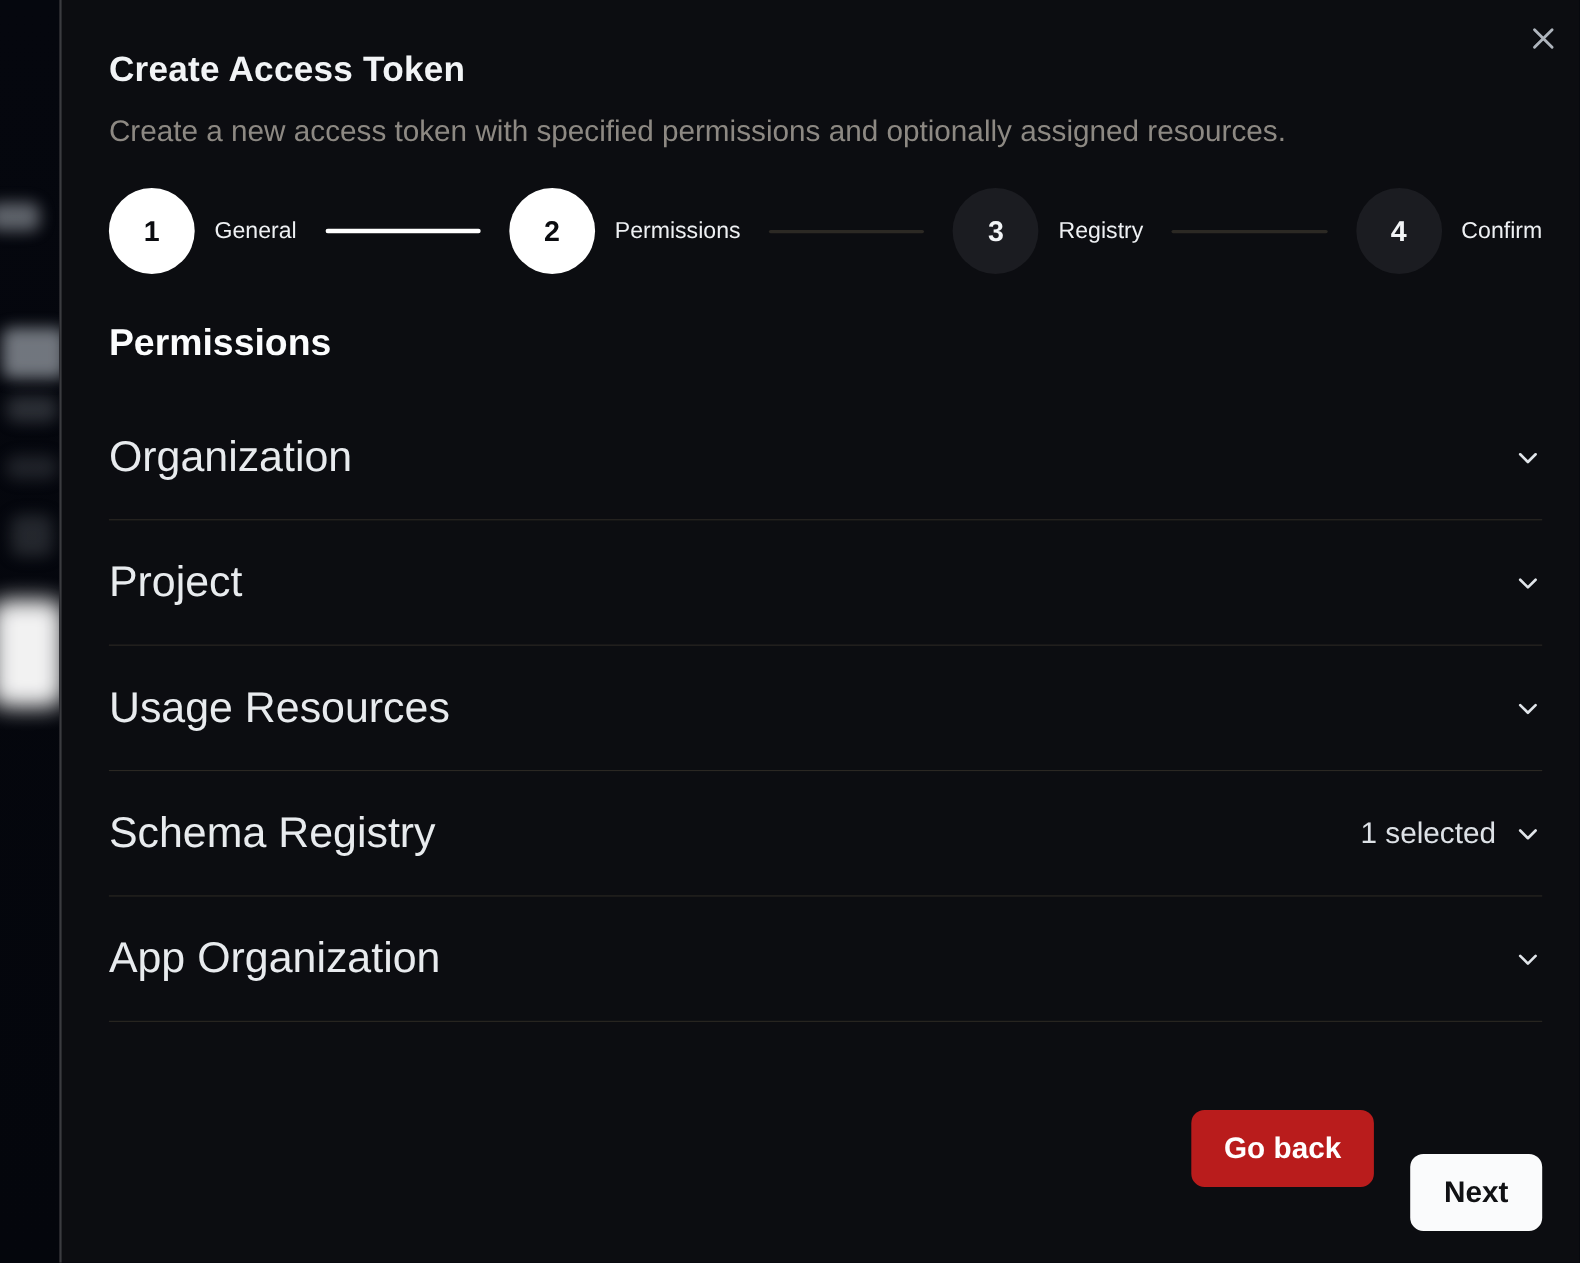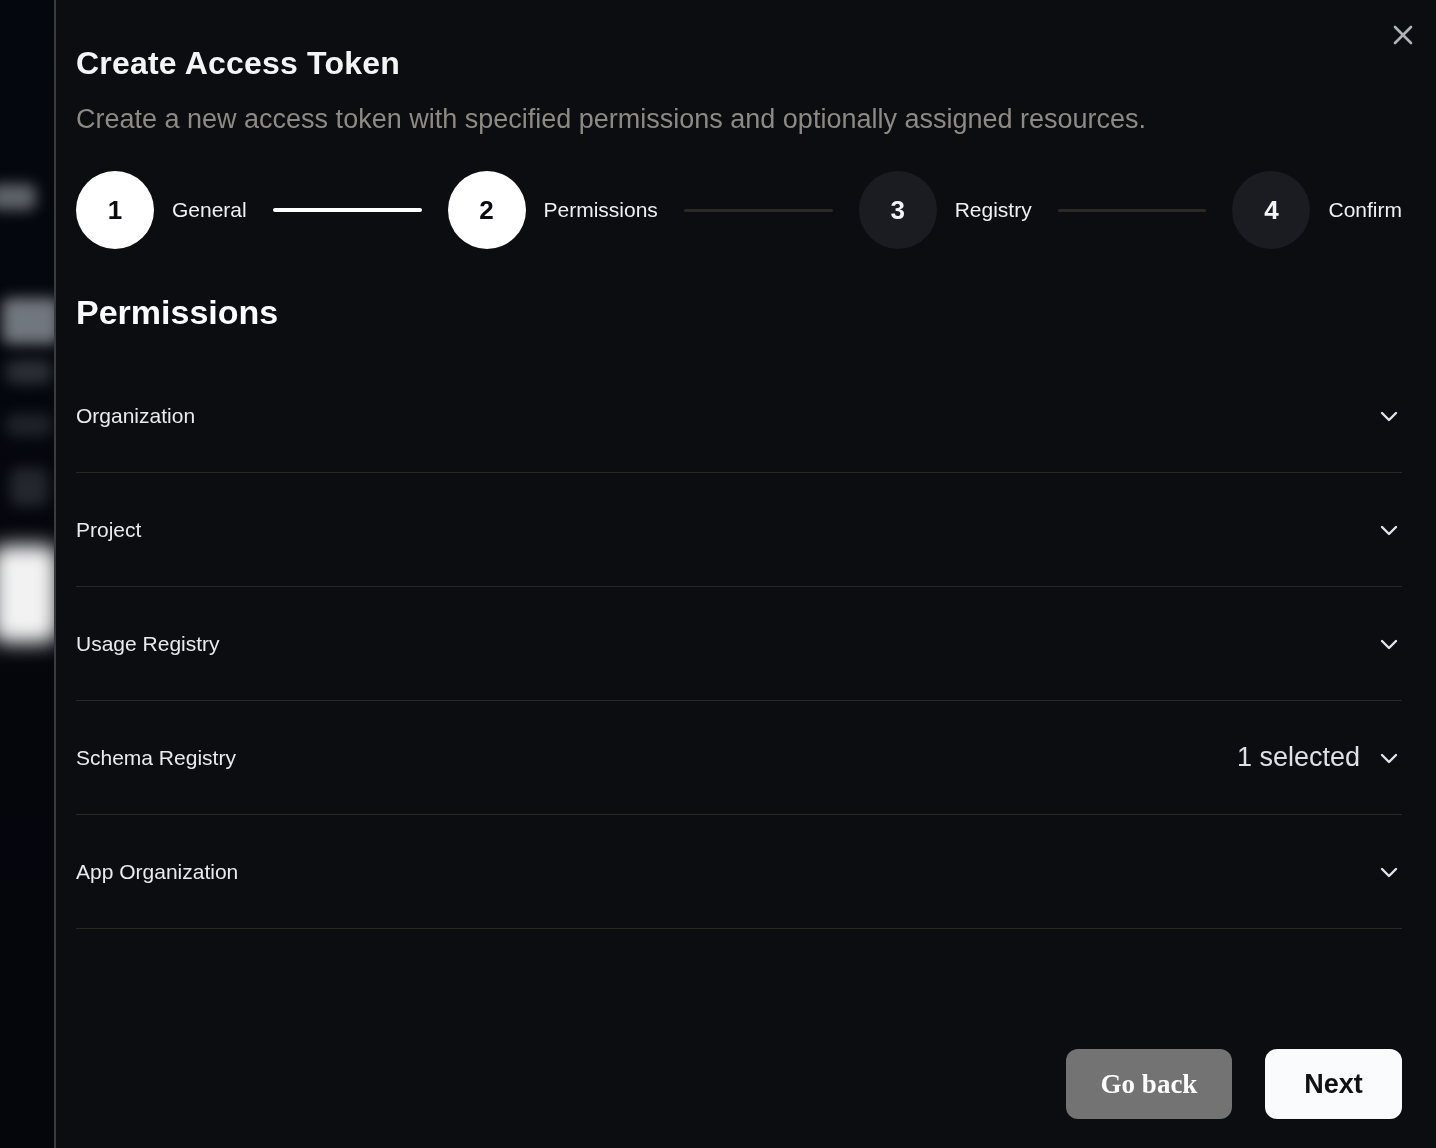--- a/index.html
+++ b/index.html
@@ -24,21 +24,21 @@
   .blob-3 { left: 6px;  top: 360px; width: 46px; height: 24px; background: #5a5f66; opacity: .45; }
   .blob-4 { left: 6px;  top: 414px; width: 46px; height: 22px; background: #4a4e55; opacity: .4; }
   .blob-5 { left: 10px; top: 468px; width: 38px; height: 38px; background: #3e4248; opacity: .55; }
   .blob-6 { left: -8px; top: 545px; width: 66px; height: 98px; background: #ffffff; opacity: .95; filter: blur(10px); border-radius: 14px; }
 
   
   .modal {
     position: absolute; left: 54px; top: 0; right: 0; bottom: 0;
     background: #0c0d11;
     border-left: 2px solid #3a3b3f;
-    padding: 0 34px 0 20px;
+    padding: 0 34px 0 43px;
   }
   .close-btn {
     position: absolute; top: 18px; right: 16px;
     width: 34px; height: 34px;
     background: transparent; border: none; padding: 0;
     display: flex; align-items: center; justify-content: center;
     cursor: pointer;
   }
 
   .modal-title {
@@ -77,39 +77,39 @@
     font-size: 34px; line-height: 38px; font-weight: 700;
     color: #fbfcfd;
   }
   .perm-list { margin-top: 20px; }
   .perm-row {
     height: 114px;
     display: flex; align-items: center; justify-content: space-between;
     border-bottom: 1px solid #2b2823;
     cursor: pointer;
   }
-  .perm-label { font-size: 21px; font-weight: 500; color: #e8ebee; }
+  .perm-label { font-size: 39px; font-weight: 500; color: #e8ebee; }
   .perm-right { display: flex; align-items: center; gap: 16px; }
   .perm-badge { font-size: 27px; font-weight: 400; color: #dde1e6; }
   .perm-badge:empty { display: none; }
 
   
   .footer {
     position: absolute; bottom: 29px; right: 34px;
     display: flex; gap: 33px;
   }
   .btn {
     border: none; border-radius: 12px;
     font-family: "Liberation Sans", sans-serif;
     font-size: 27px; font-weight: 700;
     height: 70px; cursor: pointer;
     display: flex; align-items: center; justify-content: center;
   }
-  .btn-secondary { width: 166px; background: #737373; color: #ffffff; font-family: Liberation Serif, serif; }
-  .btn-primary   { width: 137px; background: #fafbfc; color: #101114; }
+  .btn-secondary { width: 166px; background: #b91c1c; color: #ffffff; }
+  .btn-primary   { width: 120px; background: #fafbfc; color: #101114; margin-top: 40px; }
 </style>
 </head>
 <body>
 
 <div class="backdrop">
   <div class="blob blob-1"></div>
   <div class="blob blob-2"></div>
   <div class="blob blob-3"></div>
   <div class="blob blob-4"></div>
   <div class="blob blob-5"></div>
@@ -173,21 +173,21 @@
 
         <span style="display:flex;">
           <svg width="26" height="26" viewBox="0 0 26 26">
               <polyline points="6,10 13,17 20,10" fill="none" stroke="#e1e5ea" stroke-width="2.4" stroke-linecap="round" stroke-linejoin="round"></polyline>
             </svg>
         </span>
       </div>
     </div>
 
     <div class="perm-row">
-      <div class="perm-label">Usage Registry</div>
+      <div class="perm-label">Usage Resources</div>
       <div class="perm-right">
 
         <span style="display:flex;">
           <svg width="26" height="26" viewBox="0 0 26 26">
               <polyline points="6,10 13,17 20,10" fill="none" stroke="#e1e5ea" stroke-width="2.4" stroke-linecap="round" stroke-linejoin="round"></polyline>
             </svg>
         </span>
       </div>
     </div>
 

